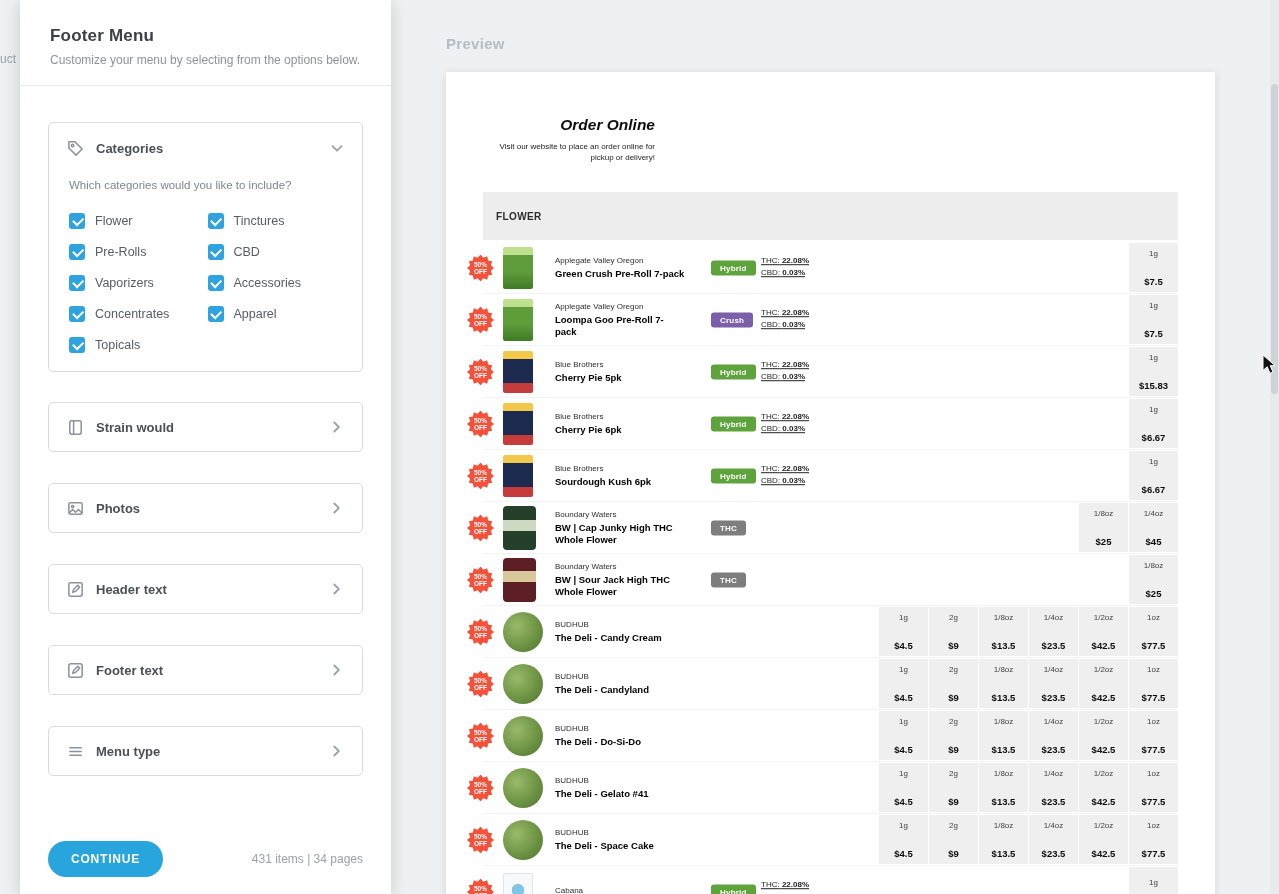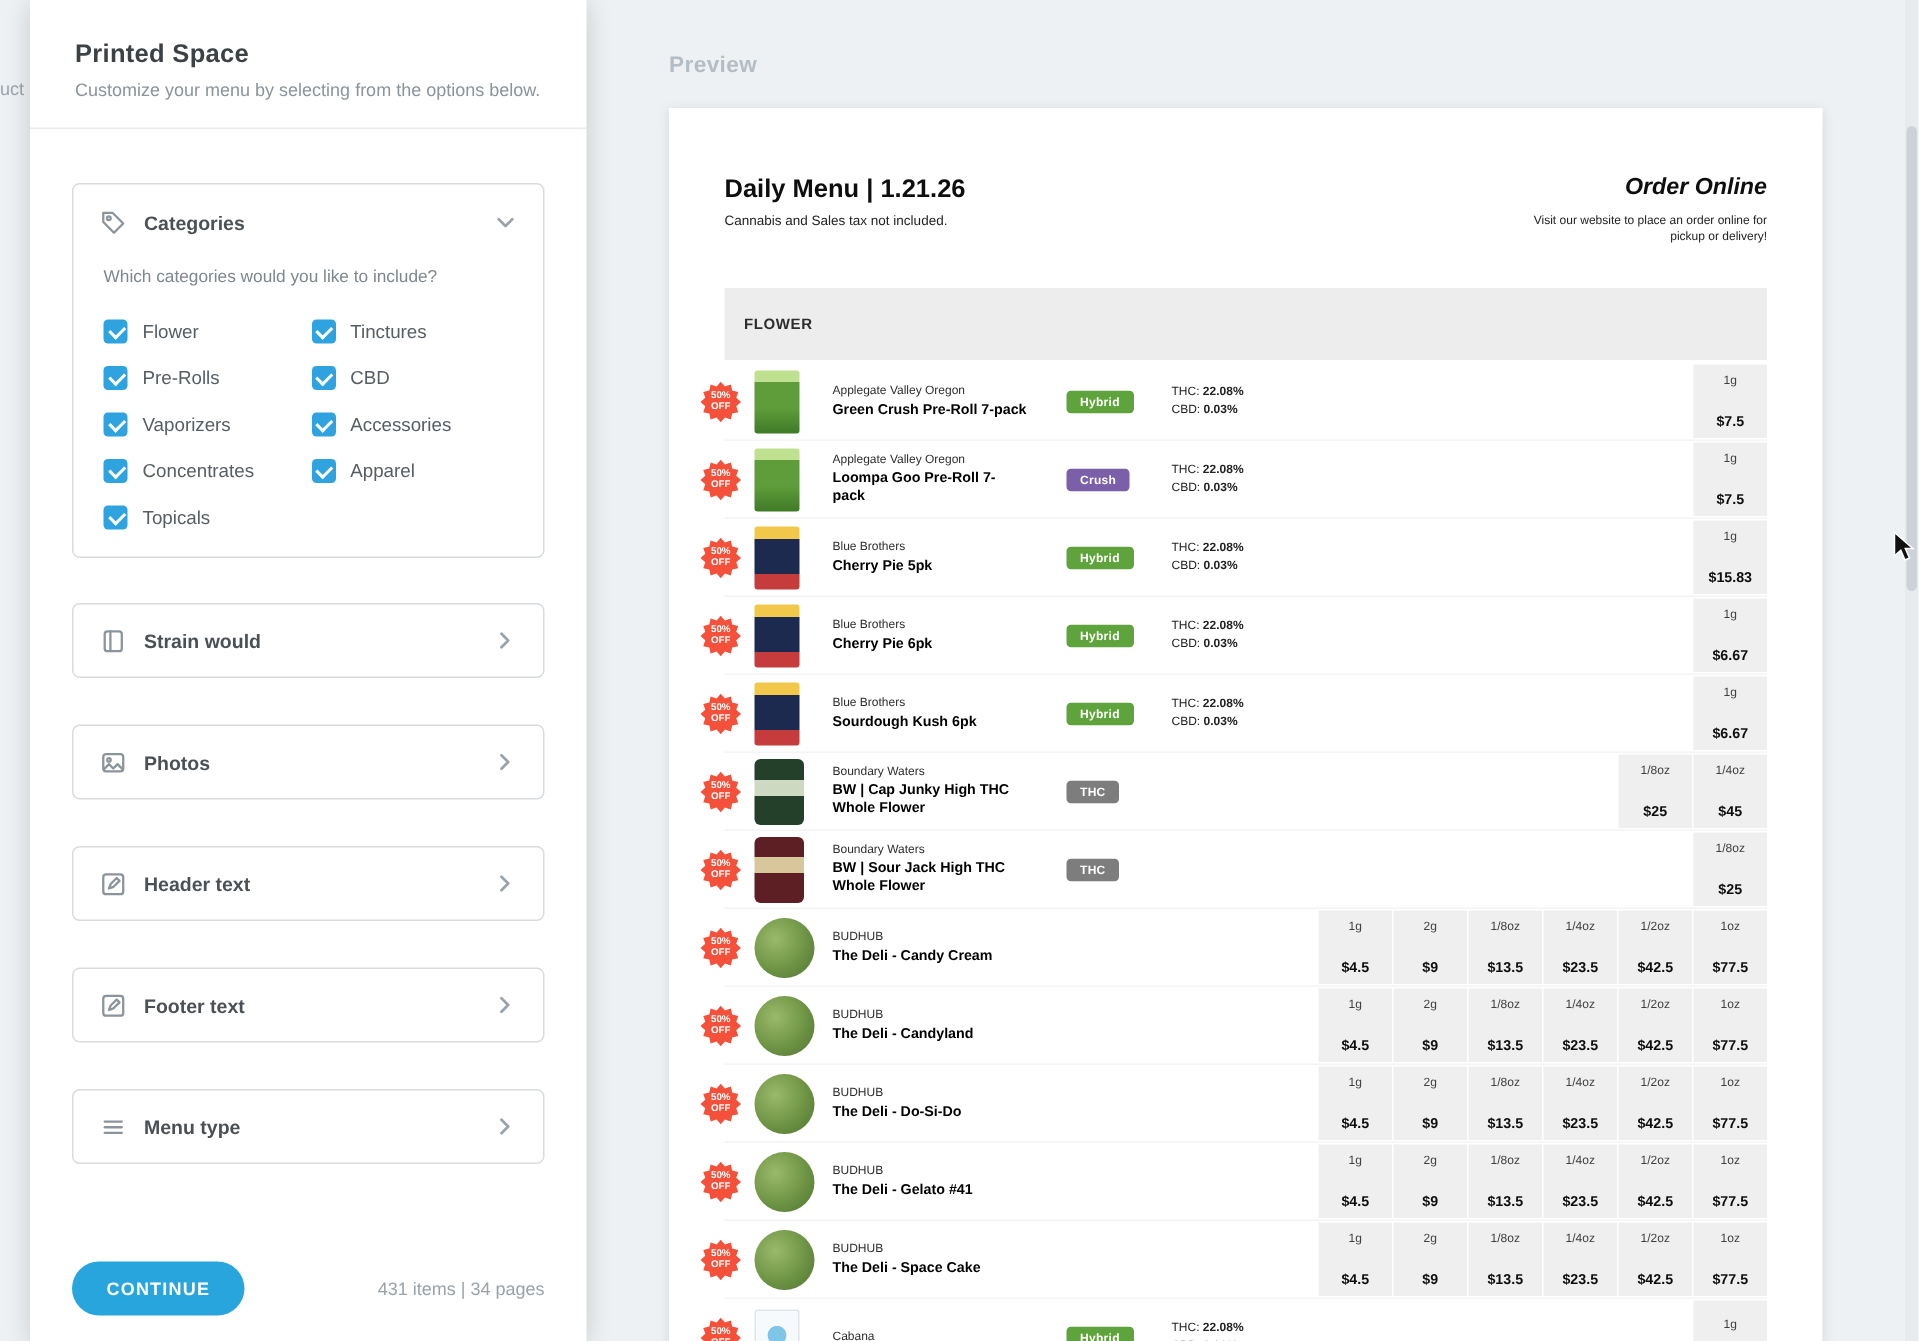--- a/index.html
+++ b/index.html
@@ -113,21 +113,21 @@
   .pname { font-size:9.5px; font-weight:bold; color:#000; line-height:1.3; margin-top:3px; }
 
   .strain-badge {
     position:absolute; left:228px; top:50%; transform:translateY(-50%);
     font-size:8px; font-weight:bold; color:#fff; padding:3px 9px; border-radius:3px; letter-spacing:.2px;
   }
   .strain-hybrid { background:var(--hybrid,#5fa33c); }
   .strain-indica { background:var(--indica,#7b5fa8); }
   .strain-thc { background:var(--thc,#7d7d7d); }
 
-  .potency { position:absolute; left:298px; top:50%; transform:translateY(-50%); font-size:8px; color:#222; line-height:1.6; }
+  .potency { position:absolute; left:278px; top:50%; transform:translateY(-50%); font-size:8px; color:#222; line-height:1.6;text-decoration:underline; }
   .potency b { font-weight:bold; }
 
   .prices { position:absolute; right:0; top:1px; bottom:1px; display:flex; gap:1px; }
   .price-cell {
     width:49px; background:#efefef; display:flex; flex-direction:column;
     align-items:center; justify-content:center; gap:18px;
   }
   .price-size { font-size:8px; color:#3f3f3f; }
   .price-val { font-size:9.5px; font-weight:bold; color:#0d0d0d; }
 
@@ -136,21 +136,21 @@
   .scrollbar-thumb { position:absolute; right:1px; top:84px; width:7px; height:310px; background:#ccd2d7; border-radius:4px; }
   .mouse-cursor { position:absolute; left:1262px; top:354px; z-index:20; }
 </style>
 </head>
 <body>
 
 <span class="bg-fragment">uct</span>
 
 <div class="sidebar">
   <div class="sidebar-header">
-    <div class="sidebar-title">Printed Space</div>
+    <div class="sidebar-title">Footer Menu</div>
     <div class="sidebar-subtitle">Customize your menu by selecting from the options below.</div>
   </div>
 
   <div class="sidebar-body">
 
     <div class="card categories-card">
       <div class="card-header">
         <span class="card-icon">
           <svg width="19" height="19" viewBox="0 0 20 20">
               <path d="M3 3h6.5L17 10.5 10.5 17 3 9.5z"></path>
@@ -298,24 +298,20 @@
     <span class="summary-text">431 items | 34 pages</span>
   </div>
 </div>
 
 <div class="preview-area">
   <div class="preview-heading">Preview</div>
 
   <div class="page">
     <div class="page-inner">
       <div class="page-head">
-        <div>
-          <div class="menu-title">Daily Menu | 1.21.26</div>
-          <div class="tax-note">Cannabis and Sales tax not included.</div>
-        </div>
         <div class="head-right">
           <div class="order-online">Order Online</div>
           <div class="order-note">Visit our website to place an order online for pickup or delivery!</div>
         </div>
       </div>
 
       <div class="section-band">FLOWER</div>
 
       <div id="product-list">
   <div class="product-row">

